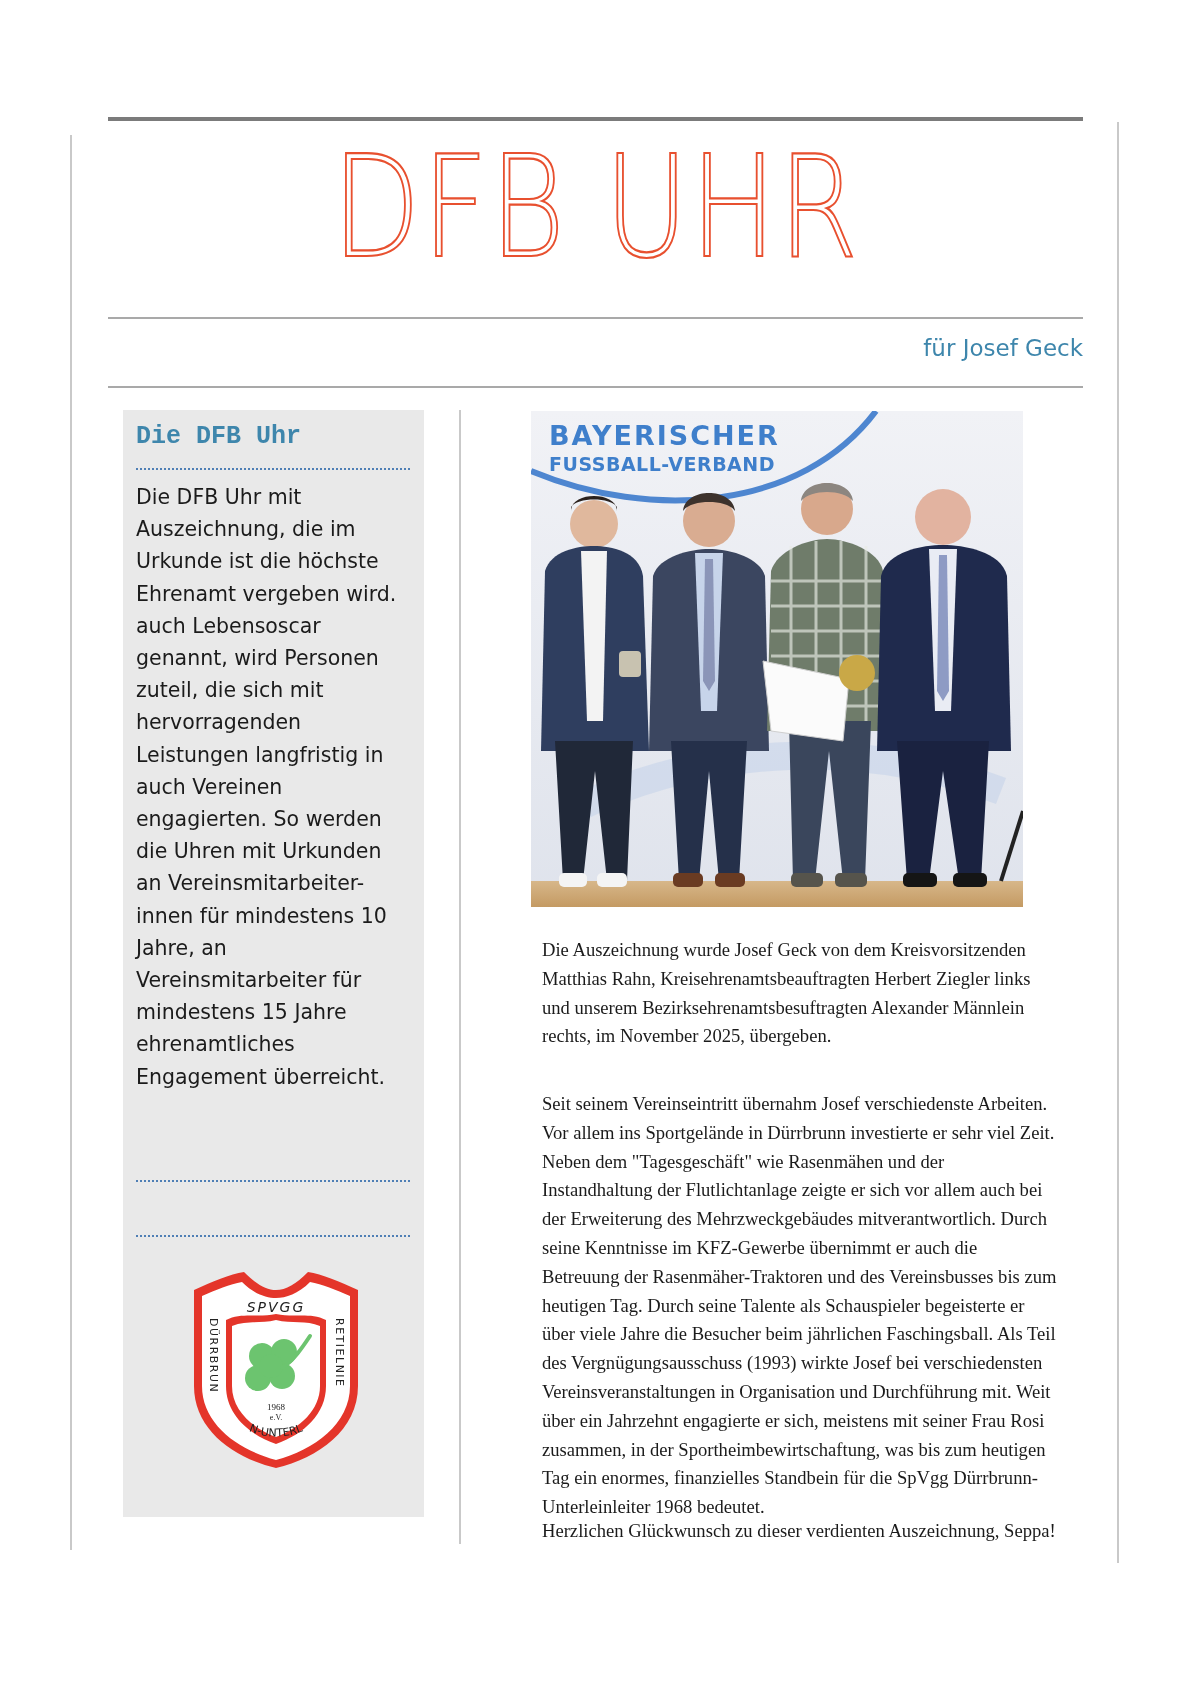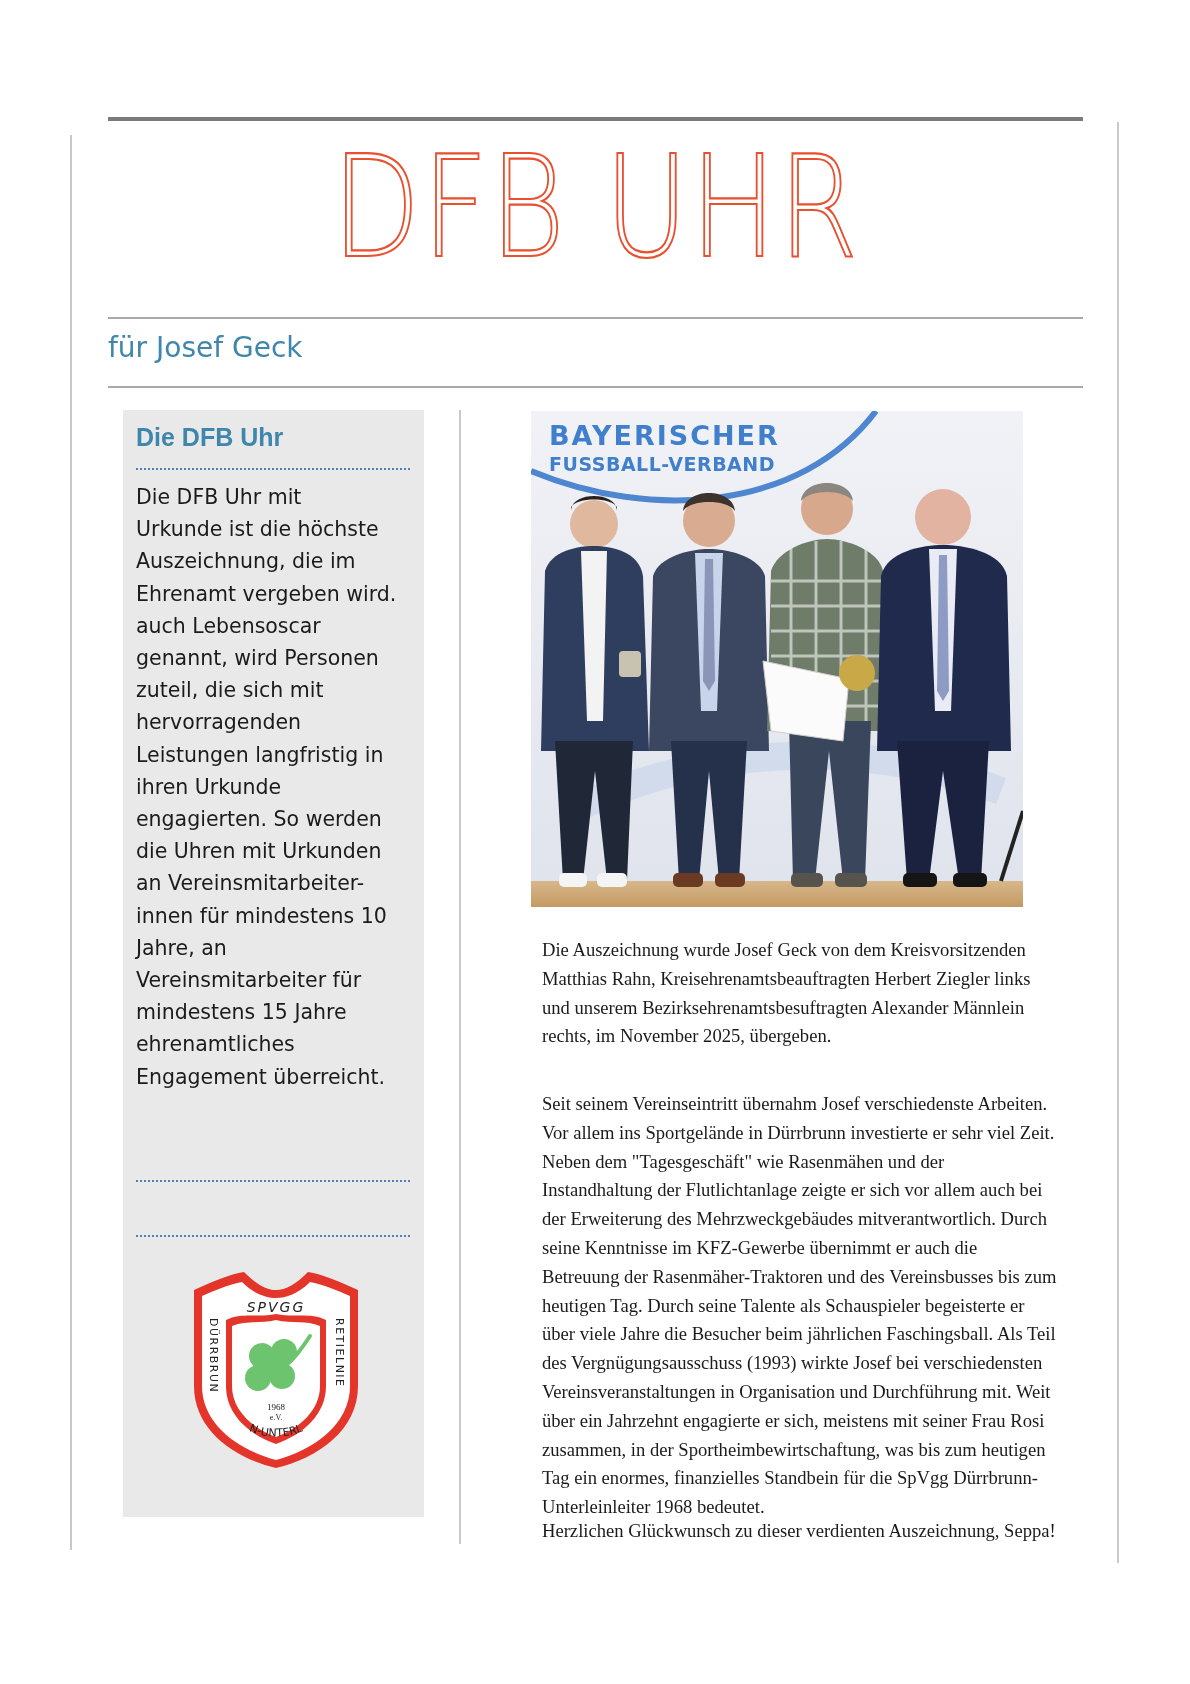--- a/index.html
+++ b/index.html
@@ -4,24 +4,24 @@
 <style>
   html, body { margin:0; padding:0; background:#ffffff; }
   body { width:1190px; height:1684px; position:relative; overflow:hidden; font-family:"DejaVu Sans", sans-serif; }
   .abs { position:absolute; }
   .top-rule { left:108px; top:117px; width:975px; height:4px; background:#7b7b7b; }
   .border-left { left:70px; top:135px; width:2px; height:1415px; background:#c9c9c9; }
   .border-right { left:1117px; top:122px; width:2px; height:1441px; background:#c9c9c9; }
   .title { left:108px; width:975px; top:133px; text-align:center; color:#e8502f; font-family:"DejaVu Sans", sans-serif; font-weight:200; font-size:140px; line-height:150px; letter-spacing:2px; -webkit-text-stroke:0; }
   .title span { display:inline-block; transform:scaleX(0.82); transform-origin:center; font-weight:100; color:transparent; -webkit-text-stroke:2.2px #e8502f; }
   .rule2 { left:108px; top:317px; width:975px; height:2px; background:#a9a9a9; }
-  .subtitle { left:108px; width:975px; top:333px; text-align:left; color:#3e86ac; font-family:"DejaVu Sans", sans-serif; font-size:28px; line-height:30px; }
+  .subtitle { left:108px; width:975px; top:333px; text-align:right; color:#3e86ac; font-family:"DejaVu Sans", sans-serif; font-size:23px; line-height:30px; }
   .rule3 { left:108px; top:386px; width:975px; height:2px; background:#a9a9a9; }
   .sidebar { left:123px; top:410px; width:301px; height:1107px; background:#e9e9e9; }
-  .sb-heading { left:136px; top:420px; width:280px; color:#3e86ac; font-family:Liberation Sans, sans-serif; font-weight:bold; font-size:25px; line-height:34px; }
+  .sb-heading { left:136px; top:420px; width:280px; color:#3e86ac; font-family:Liberation Mono, monospace; font-weight:bold; font-size:25px; line-height:34px; }
   .dots { left:136px; width:274px; height:0; border-top:2px dotted #4f7fb5; }
   .sb-text { left:136px; top:481px; width:285px; color:#1b1b1b; font-family:"DejaVu Sans", sans-serif; font-size:20.5px; line-height:32.2px; }
   .sb-text div { white-space:nowrap; }
   .logo { left:190px; top:1268px; width:172px; height:200px; }
   .divider { left:459px; top:410px; width:2px; height:1134px; background:#c9c9c9; }
   .photo { left:531px; top:411px; width:492px; height:496px; overflow:hidden; background:#15803d; }
   .body-text { left:494px; width:590px; color:#1b1b1b; font-family:"Liberation Serif", serif; font-size:18.6px; line-height:28.8px; }
   .body-text div { white-space:nowrap;margin-left:48px; }
 </style>
 </head>
@@ -34,29 +34,29 @@
 <div class="abs title"><span>DFB UHR</span></div>
 <div class="abs rule2"></div>
 <div class="abs subtitle">für Josef Geck</div>
 <div class="abs rule3"></div>
 
 <div class="abs sidebar"></div>
 <div class="abs sb-heading">Die DFB Uhr</div>
 <div class="abs dots" style="top:468px;"></div>
 <div class="abs sb-text" id="sb-text">
     <div>Die DFB Uhr mit</div>
+    <div>Auszeichnung, die im</div>
     <div>Urkunde ist die höchste</div>
-    <div>Auszeichnung, die im</div>
     <div>Ehrenamt vergeben wird.</div>
     <div>auch Lebensoscar</div>
     <div>genannt, wird Personen</div>
     <div>zuteil, die sich mit</div>
     <div>hervorragenden</div>
     <div>Leistungen langfristig in</div>
-    <div>ihren Urkunde</div>
+    <div>auch Vereinen</div>
     <div>engagierten. So werden</div>
     <div>die Uhren mit Urkunden</div>
     <div>an Vereinsmitarbeiter-</div>
     <div>innen für mindestens 10</div>
     <div>Jahre, an</div>
     <div>Vereinsmitarbeiter für</div>
     <div>mindestens 15 Jahre</div>
     <div>ehrenamtliches</div>
     <div>Engagement überreicht.</div>
   </div>

